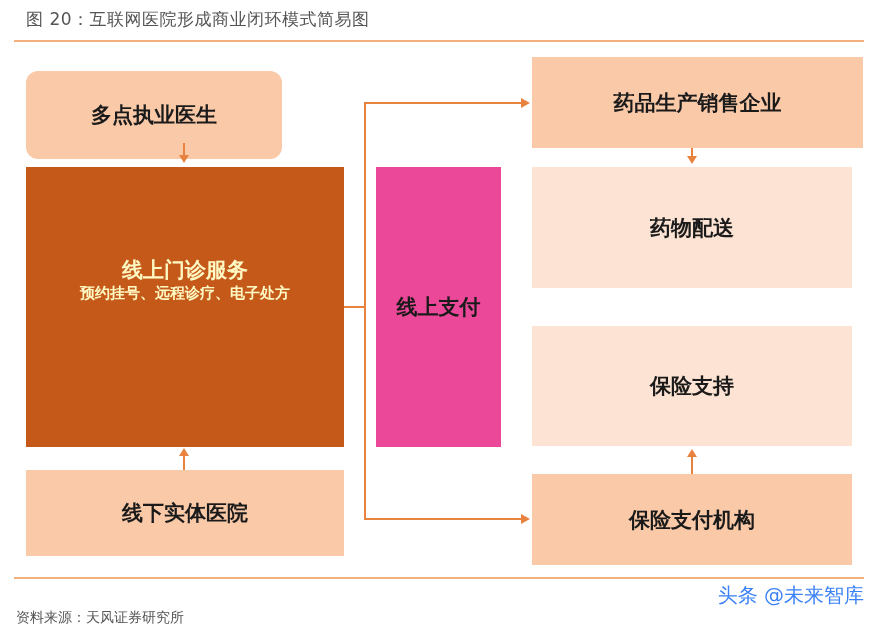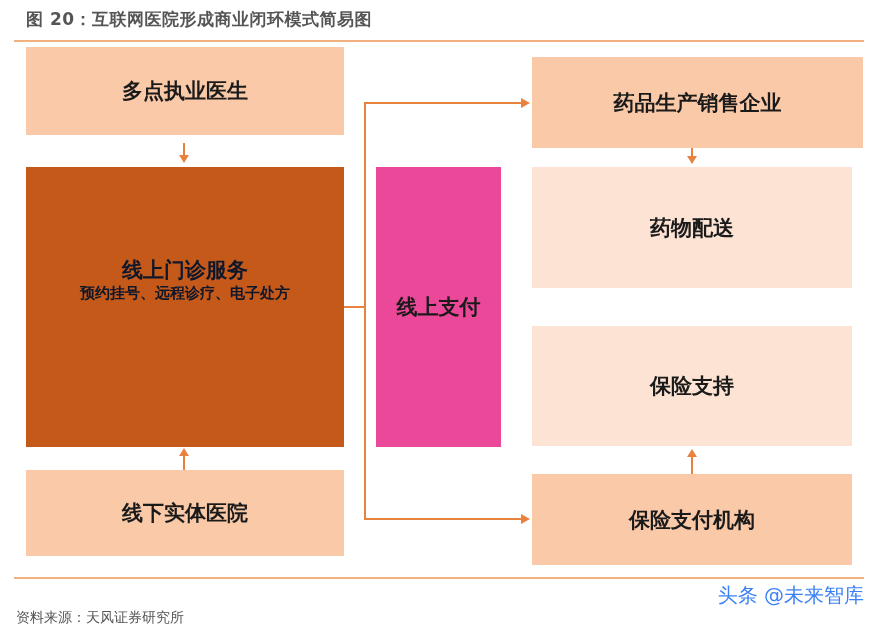--- a/index.html
+++ b/index.html
@@ -1,42 +1,42 @@
 <!DOCTYPE html>
 <html><head>
 <meta charset="utf-8">
 <style>
   html, body { margin: 0; padding: 0; background: #ffffff; }
   body { width: 878px; height: 624px; position: relative; overflow: hidden;
          font-family: "DejaVu Sans", "Liberation Sans", sans-serif; }
-  .title { position: absolute; left: 26px; top: 8px; font-size: 17px; font-weight: bold; color: #555555; letter-spacing: 0.5px; }
+  .title { position: absolute; left: 26px; top: 8px; font-size: 17px; font-weight: normal; color: #555555; letter-spacing: 0.5px; }
   .rule { position: absolute; left: 14px; width: 850px; height: 2px; background: #f2b07f; }
   .box { position: absolute; display: flex; flex-direction: column; align-items: center; justify-content: center;
          color: #1a1a1a; font-weight: bold; font-size: 21px; text-align: center; box-sizing: border-box; }
   .b-light { background: #f9c9a8; }
   .b-pale { background: #fce3d3; }
   .b-mid { background: #ec4899; }
-  .b-dark { background: #c4591a; color: #0f172a; }
+  .b-dark { background: #c4591a; color: #fef9c3; }
   .sub { font-size: 15px; margin-top: 0; }
   .gap { height: 56px; }
   .line { position: absolute; background: #e8833f; }
   .arrow-down, .arrow-up, .arrow-right { position: absolute; width: 0; height: 0; }
   .arrow-down { border-left: 5px solid transparent; border-right: 5px solid transparent; border-top: 8px solid #e8833f; }
   .arrow-up { border-left: 5px solid transparent; border-right: 5px solid transparent; border-bottom: 8px solid #e8833f; }
   .arrow-right { border-top: 5px solid transparent; border-bottom: 5px solid transparent; border-left: 9px solid #e8833f; }
   .source { position: absolute; left: 16px; top: 609px; font-size: 14px; color: #555555; }
   .watermark { position: absolute; right: 14px; top: 582px; font-size: 20px; color: #3b82f6; }
 </style>
 </head>
 <body>
 
 <div class="title">图 20：互联网医院形成商业闭环模式简易图</div>
 <div class="rule" style="top:40px;"></div>
 
-<div class="box b-light" style="left:26px; top:47px; width:318px; height:88px;">
+<div class="box b-light" style="left:26px; top:71px; width:256px; height:88px;border-radius:12px;">
   <span>多点执业医生</span>
 </div>
 
 <div class="line" style="left:183px; top:143px; width:2px; height:12px;"></div>
 <div class="arrow-down" style="left:179px; top:155px;"></div>
 
 <div class="box b-dark" style="left:26px; top:167px; width:318px; height:280px;">
   <span style="font-size:21px;">线上门诊服务</span>
   <span class="sub">预约挂号、远程诊疗、电子处方</span>
   <div class="gap"></div>

